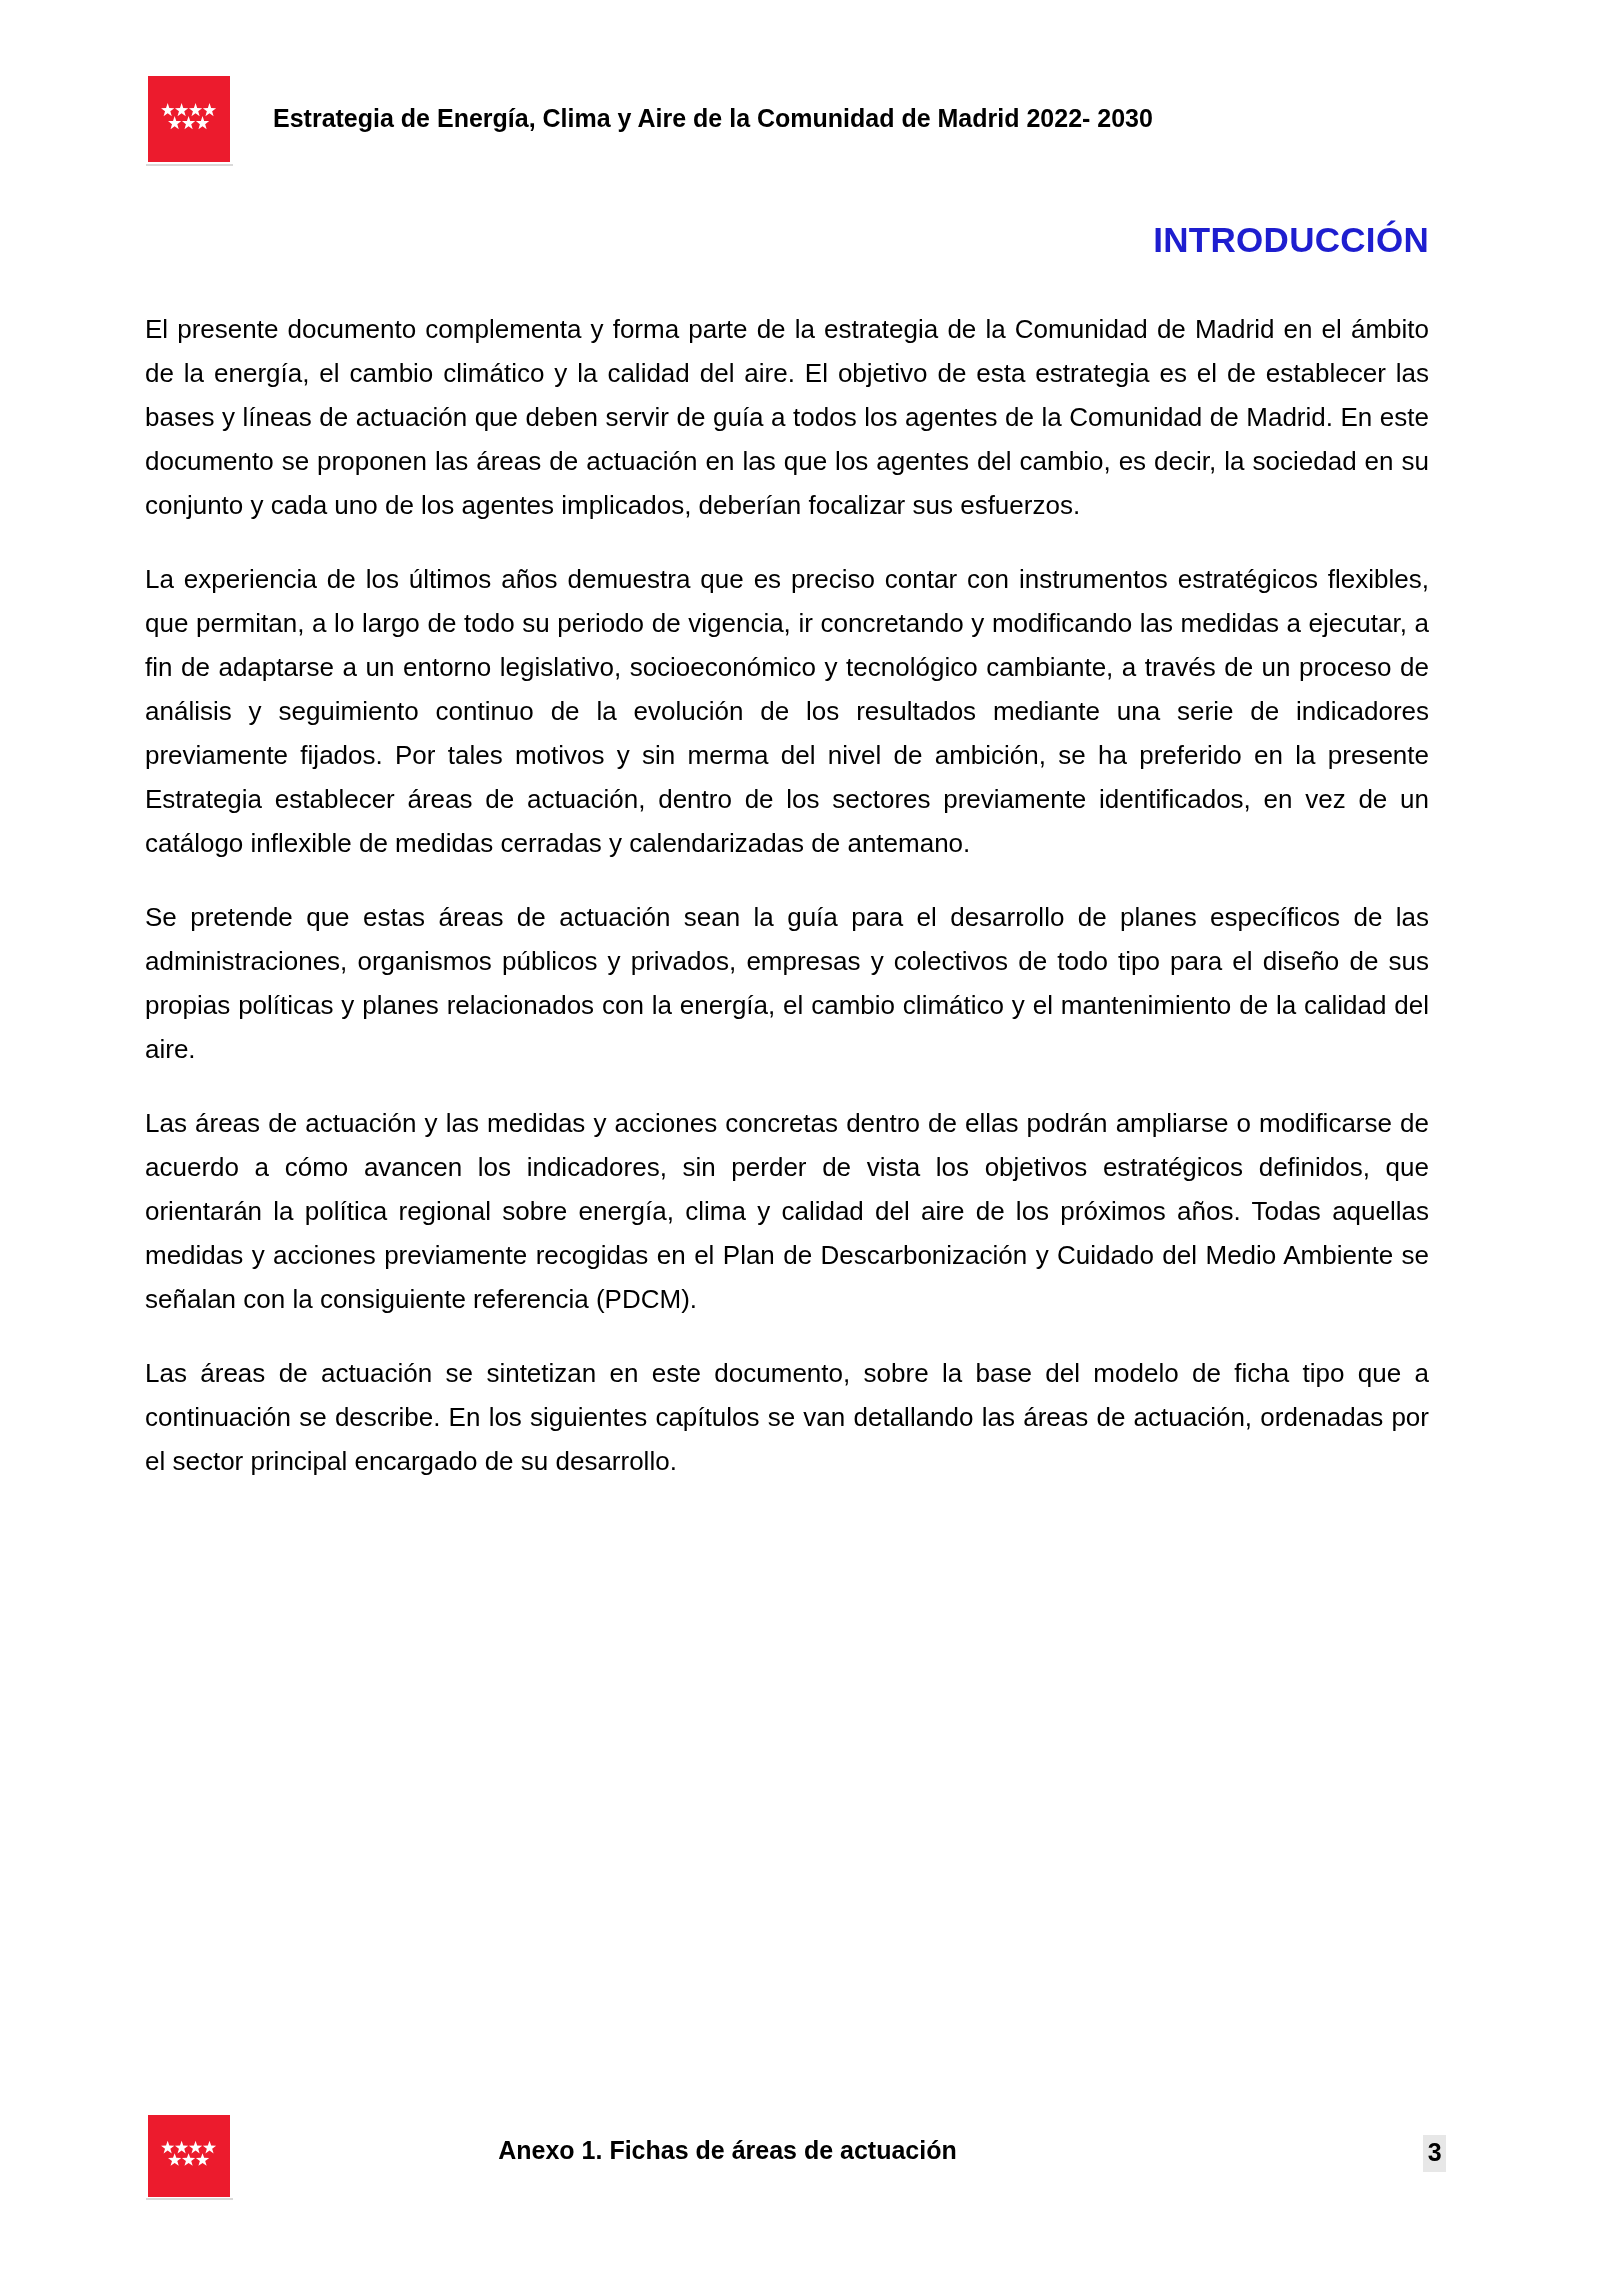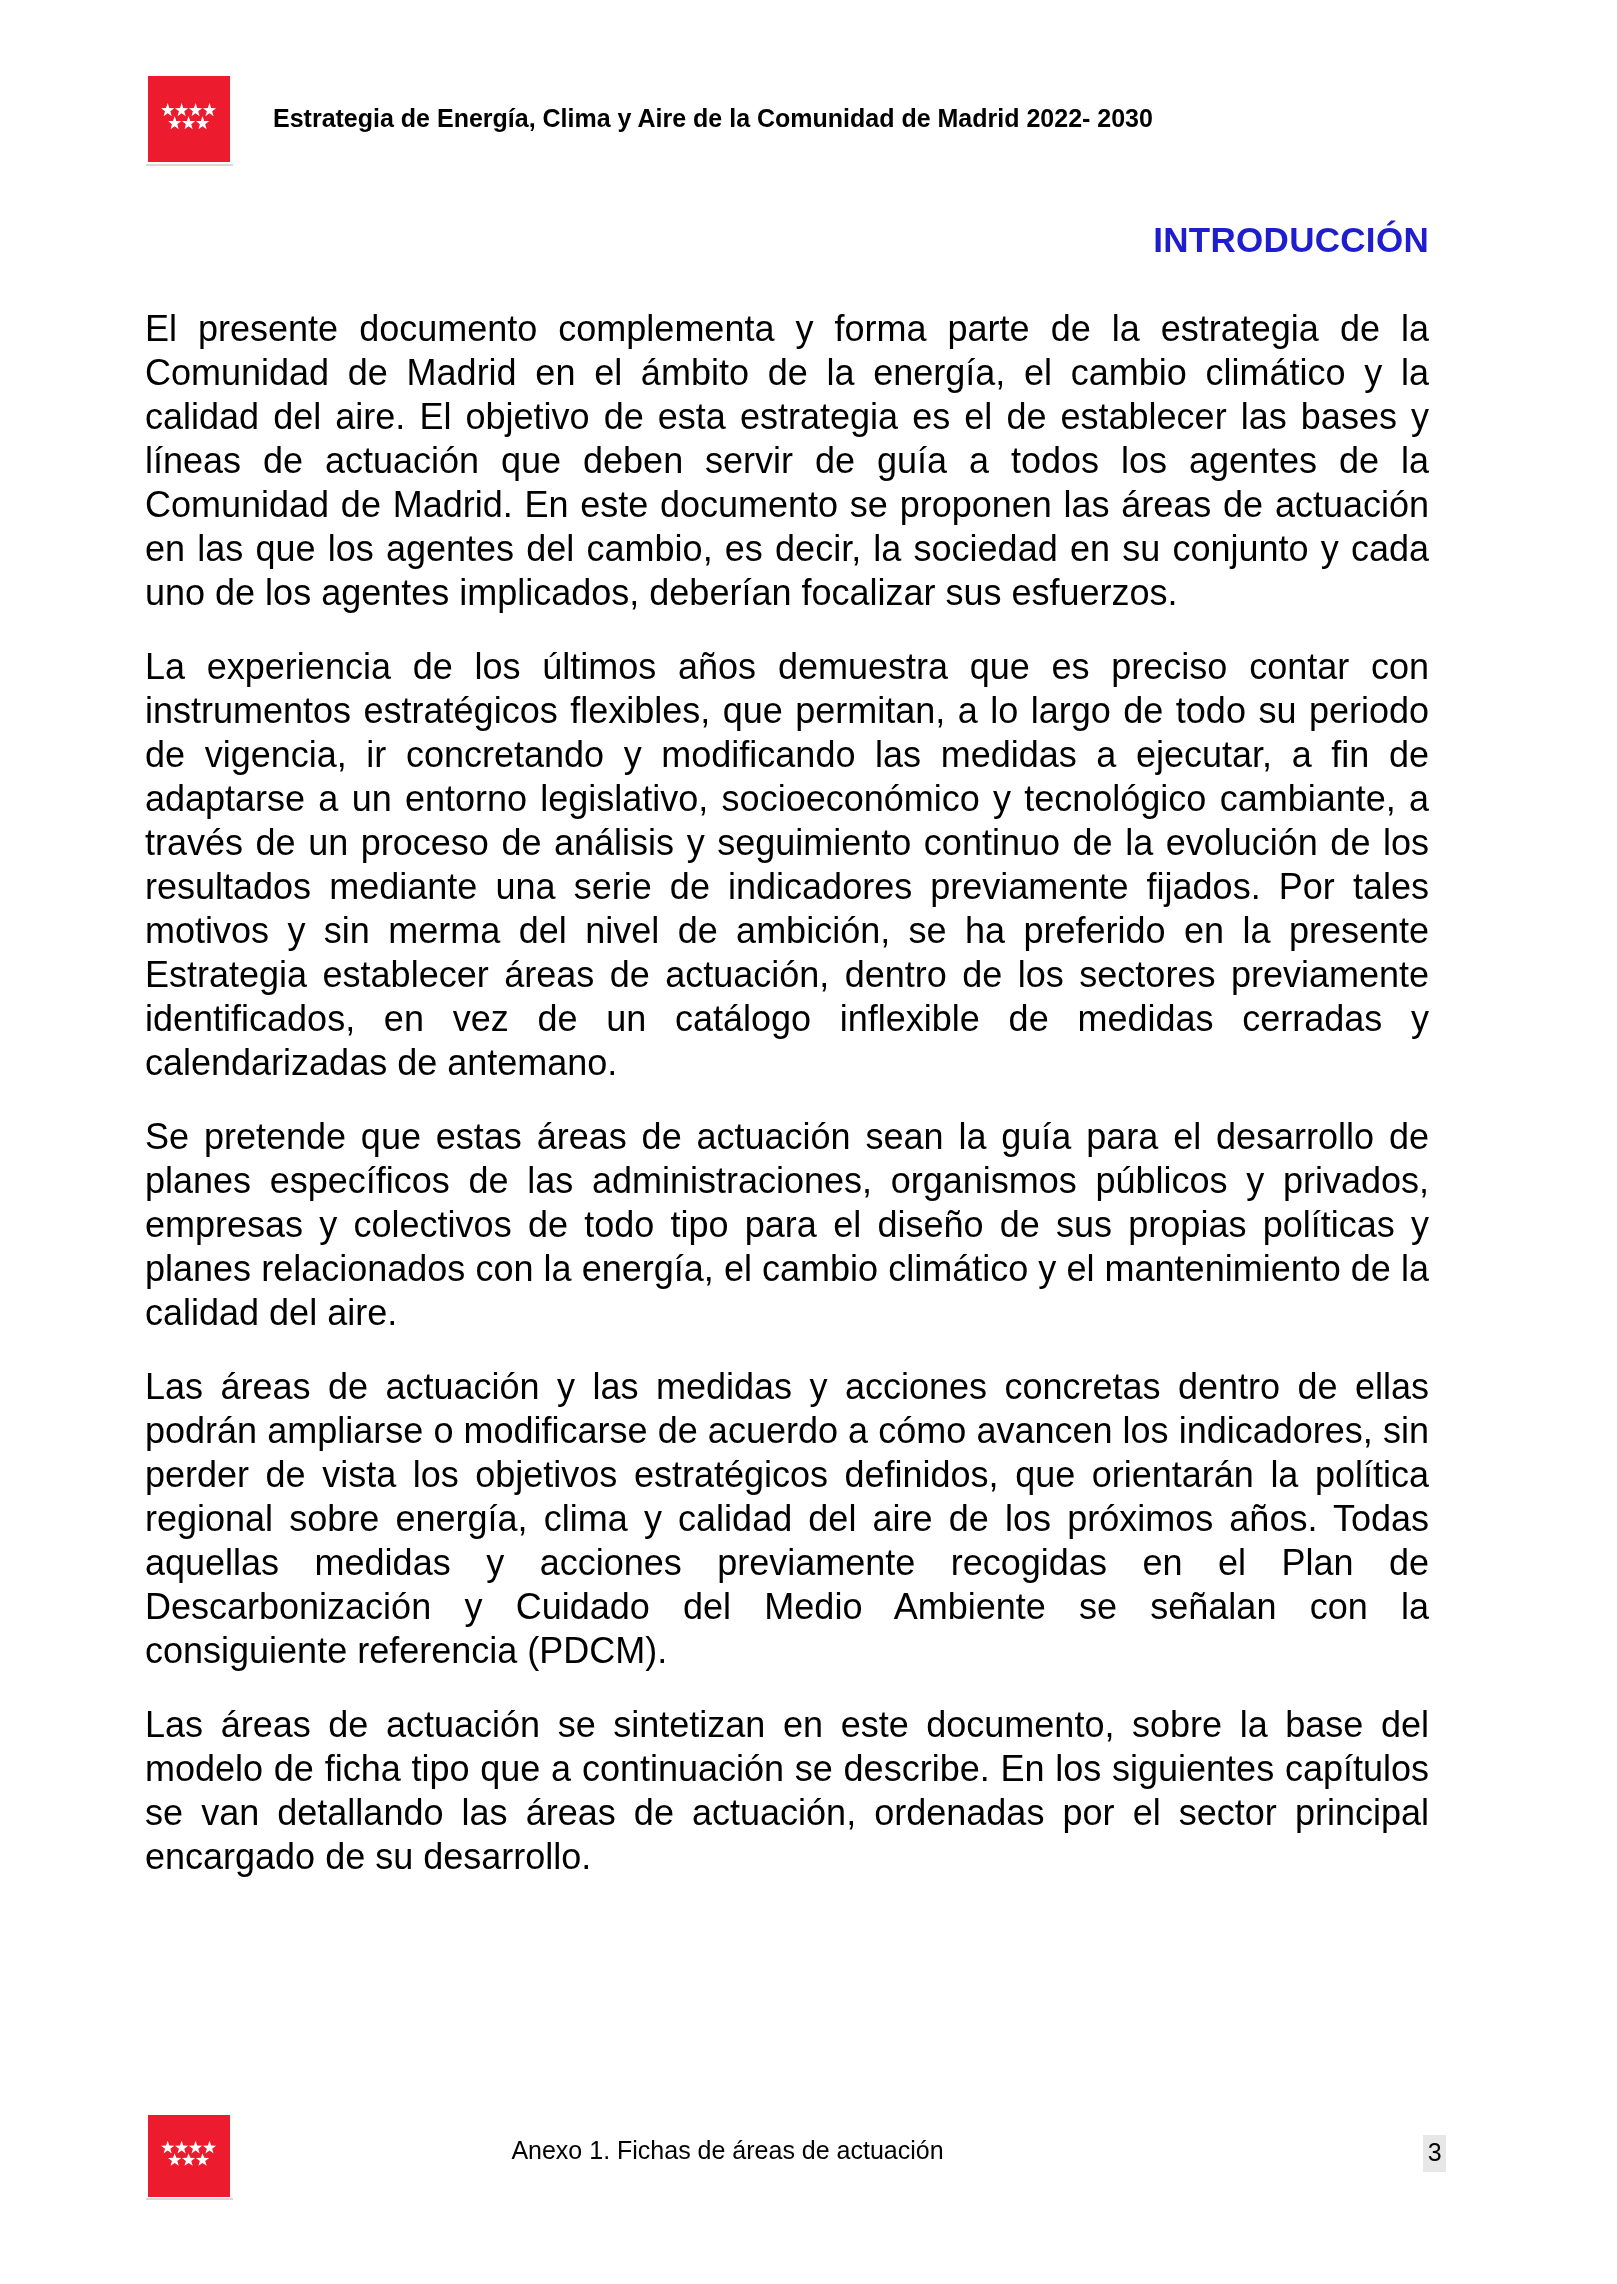--- a/index.html
+++ b/index.html
@@ -47,30 +47,30 @@
   }
   .section-heading {
     font-size: 35px;
     font-weight: 700;
     color: #1E1ECF;
     letter-spacing: 0.3px;
     margin: 0 0 47px 0;
     text-align: right;
   }
   .para {
-    font-size: 36px;
+    font-size: 26px;
     line-height: 44px;
     text-align: justify;
     margin: 0 0 30px 0;
     color: #000000;
   }
   .para:last-child { margin-bottom: 0; }
 
   
-  .doc-footer { position: absolute; left: 0; top: 2110px; width: 100%; height: 130px; }
+  .doc-footer { position: absolute; left: 0; top: 2110px; width: 100%; height: 130px; font-weight: bold; }
   .footer-logo { left: 148px; top: 4.6px; width: 82px; height: 82px; }
   .footer-text {
     position: absolute;
     left: 145px;
     top: 26px;
     width: 1165px;
     text-align: center;
     font-size: 25px;
     color: #000000;
   }

